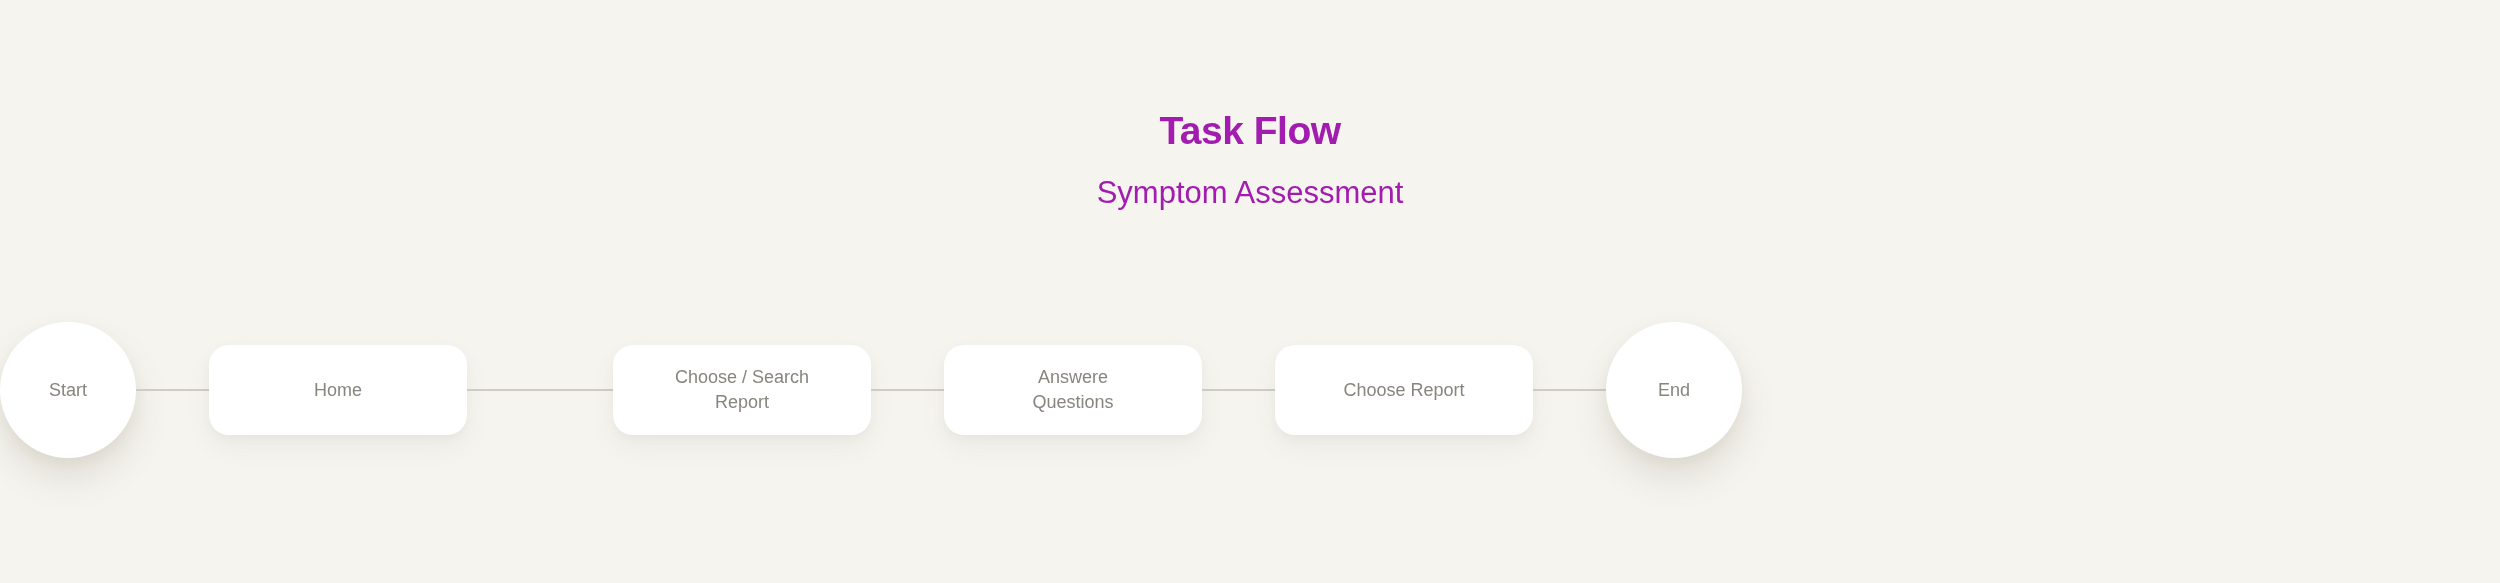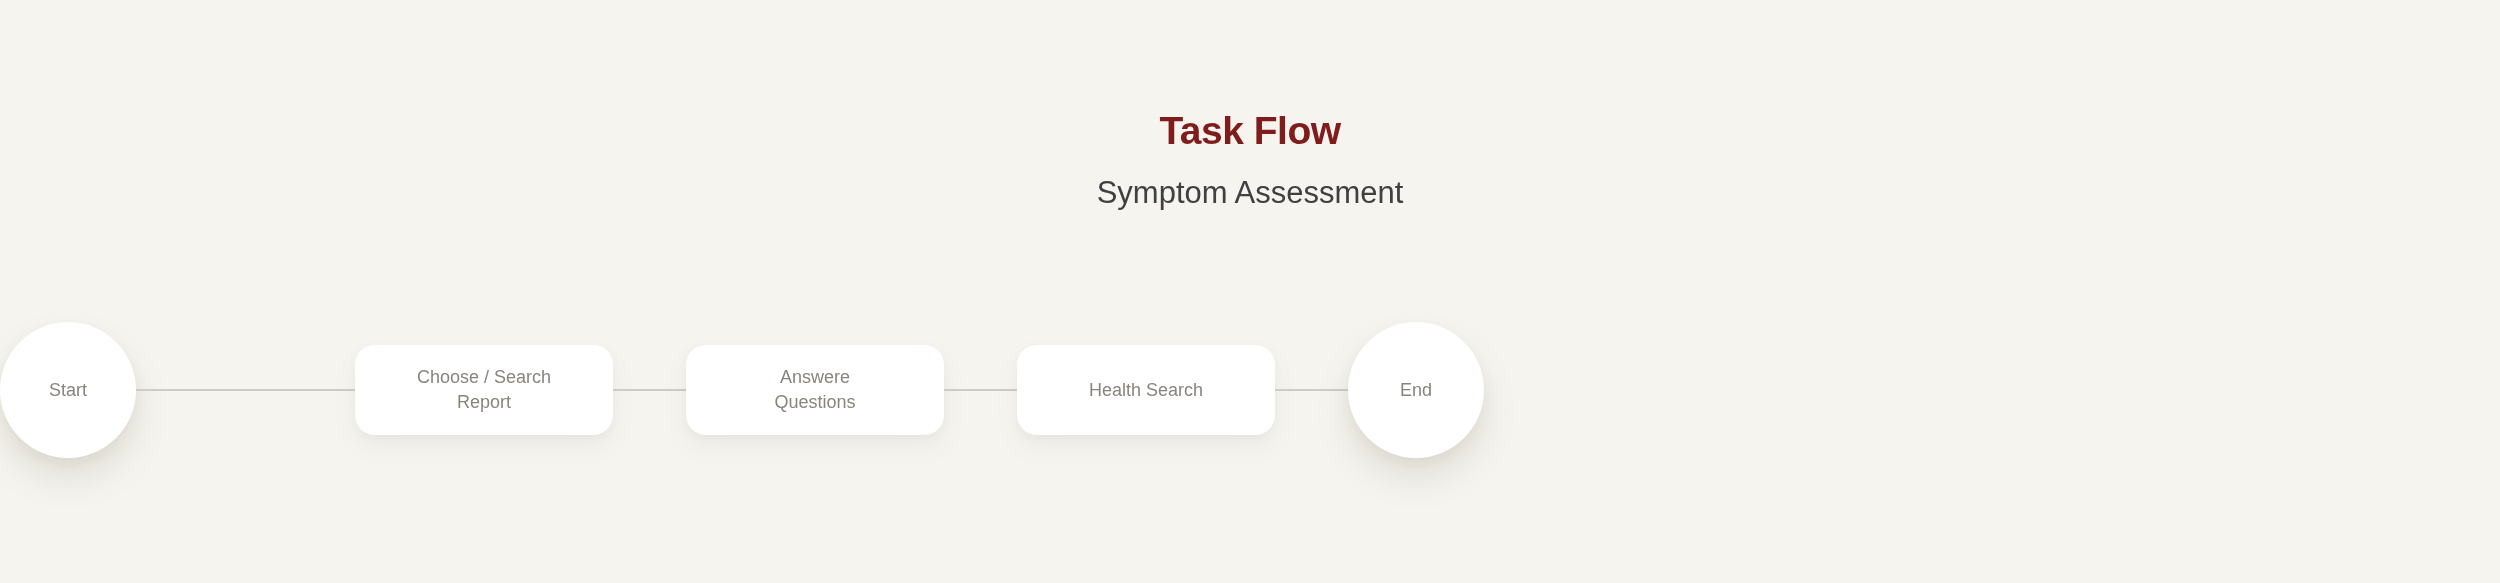--- a/index.html
+++ b/index.html
@@ -25,29 +25,29 @@
     position: absolute;
     top: 108px;
     left: 0;
     width: 100%;
     text-align: center;
   }
   .title {
     font-size: 39px;
     font-weight: 700;
     letter-spacing: -0.5px;
-    color: #7f1d1d;
+    color: #a21caf;
     line-height: 46px;
     margin: 0;
   }
   .subtitle {
     margin-top: 21px;
     font-size: 31px;
     font-weight: 400;
-    color: #404040;
+    color: #a21caf;
     line-height: 36px;
   }
 
   
   .flow {
     position: absolute;
     top: 322px;
     left: 0;
     width: 100%;
     height: 136px;
@@ -99,20 +99,23 @@
   </div>
 
   <div class="flow">
 
     <div class="node node-circle">
       <span>Start</span>
     </div>
 
     <div class="connector"></div>
 
+    <div class="node node-rect">
+      <span>Home</span>
+    </div>
 
     <div class="connector"></div>
 
 
     <div class="connector"></div>
 
     <div class="node node-rect">
       <span>Choose / Search
 Report</span>
     </div>
@@ -120,21 +123,21 @@
     <div class="connector"></div>
 
     <div class="node node-rect">
       <span>Answere
 Questions</span>
     </div>
 
     <div class="connector"></div>
 
     <div class="node node-rect">
-      <span>Health Search</span>
+      <span>Choose Report</span>
     </div>
 
     <div class="connector"></div>
 
     <div class="node node-circle">
       <span>End</span>
     </div>
 
   </div>
 </div>

